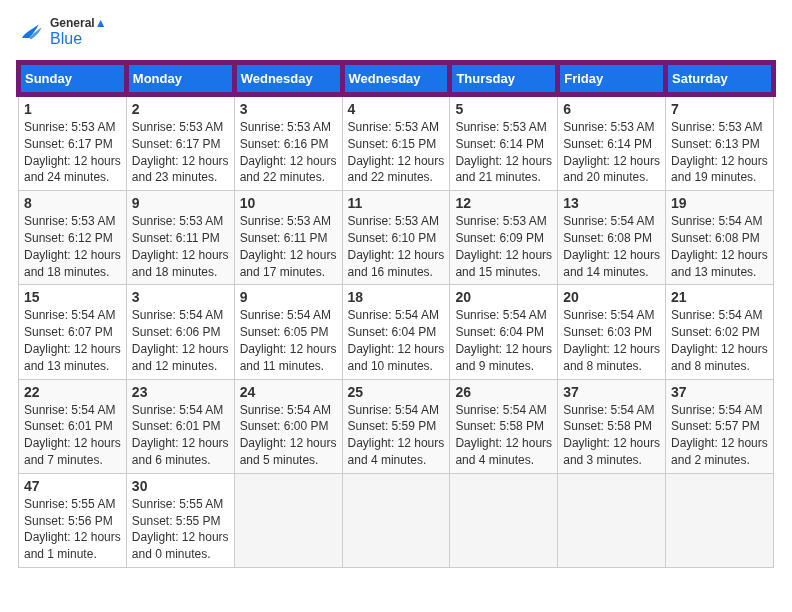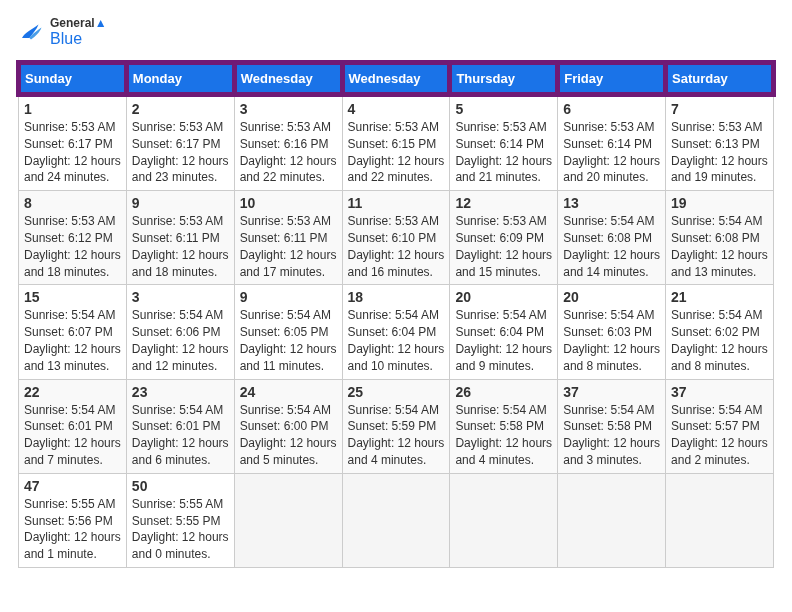--- a/index.html
+++ b/index.html
@@ -316,21 +316,21 @@
       </tr>
       <tr>
         <td>
           <span class="day-num">47</span>
           <div class="day-info" style="white-space: pre-line;">Sunrise: 5:55 AM
 Sunset: 5:56 PM
 Daylight: 12 hours
 and 1 minute.</div>
         </td>
         <td>
-          <span class="day-num">50</span>
+          <span class="day-num">30</span>
           <div class="day-info" style="white-space: pre-line;">Sunrise: 5:55 AM
 Sunset: 5:55 PM
 Daylight: 12 hours
 and 0 minutes.</div>
         </td>
         <td class="empty-cell"></td>
         <td class="empty-cell"></td>
         <td class="empty-cell"></td>
         <td class="empty-cell"></td>
         <td class="empty-cell"></td>

